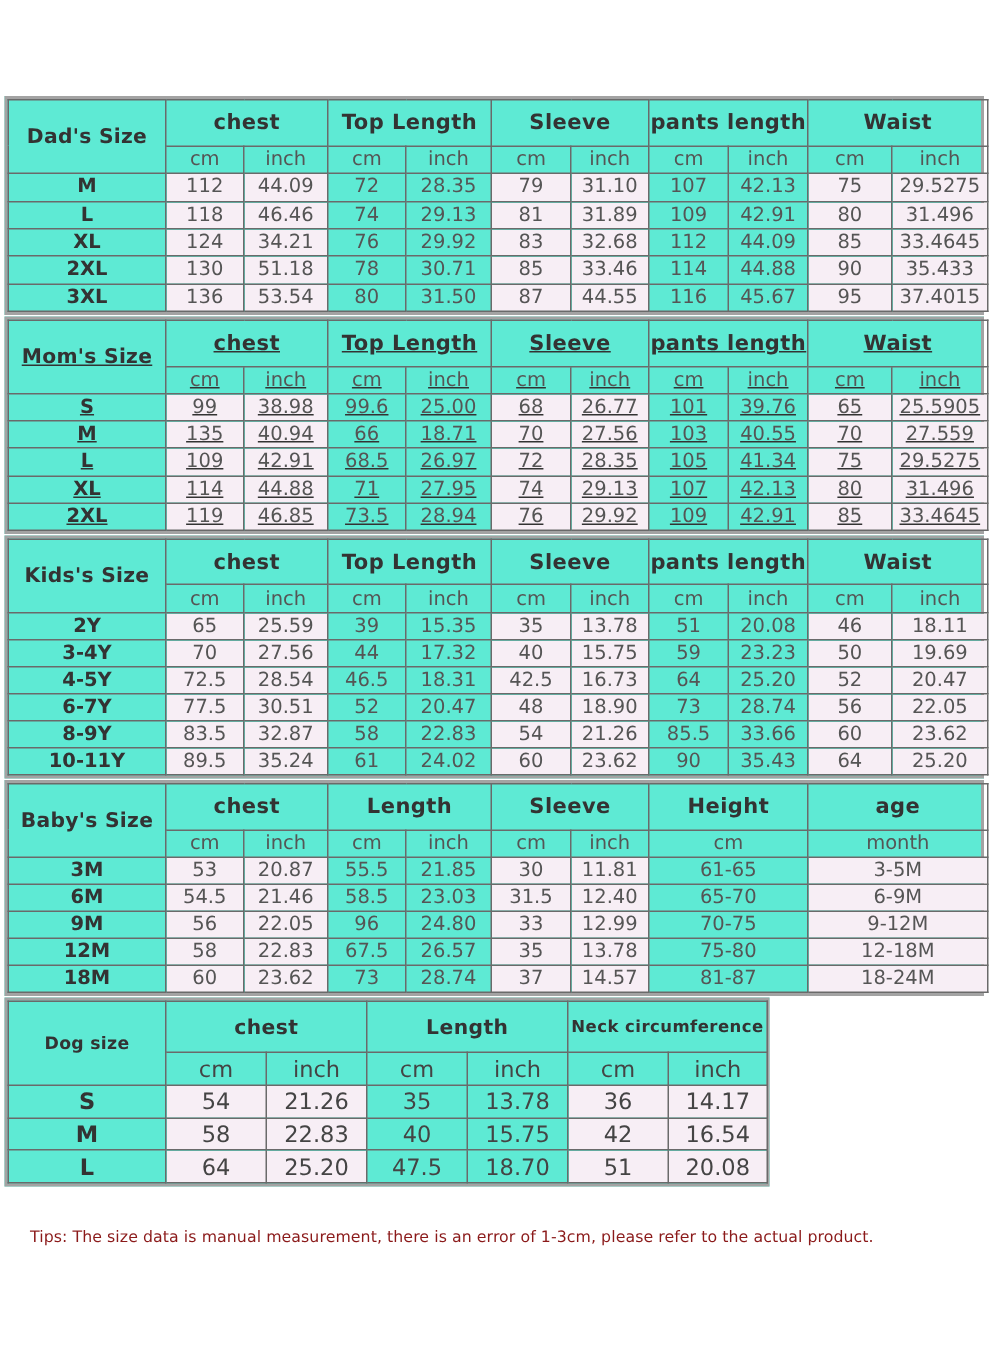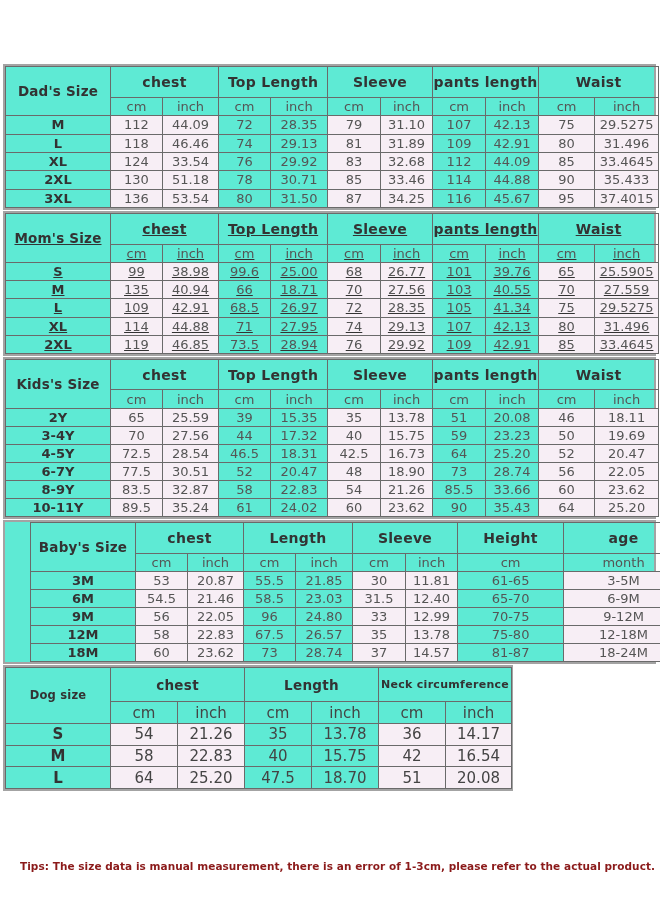--- a/index.html
+++ b/index.html
@@ -14,21 +14,21 @@
   .unit { font-size:13px; color:#555; font-weight:normal; }
   .size { font-size:13px; font-weight:bold; color:#333; }
   .val { font-size:13px; color:#555; }
   .tint { background:#f7eef5; }
   .dog .size { font-size:15px; }
   .dog .val { font-size:15px; color:#444; }
   .dog .unit { font-size:15px; color:#444; }
   .dog .grp { font-size:13.5px; }
   .dog .lbl { font-size:11.5px; font-weight:bold; }
   .dog .grp.small { font-size:11px; }
-  .tips { position:absolute; left:20px; top:860px; font-size:10.5px; color:#8b1a1a; letter-spacing:0.05px; white-space:nowrap; font-weight:bold;}
+  .tips { position:absolute; left:20px; top:819px; font-size:10.5px; color:#8b1a1a; letter-spacing:0.05px; white-space:nowrap; font-weight:normal;}
 </style>
 </head>
 <body>
 
 <div class="block" style="top:64px; width:653px; height:146px;">
 <table>
   <colgroup>
     <col style="width:105px">
         <col style="width:52px">
         <col style="width:56px">
@@ -86,21 +86,21 @@
           <td class="val tint">81</td>
           <td class="val tint">31.89</td>
           <td class="val">109</td>
           <td class="val">42.91</td>
           <td class="val tint">80</td>
           <td class="val tint">31.496</td>
         </tr>
         <tr>
           <td class="size">XL</td>
           <td class="val tint">124</td>
-          <td class="val tint">33.54</td>
+          <td class="val tint">34.21</td>
           <td class="val">76</td>
           <td class="val">29.92</td>
           <td class="val tint">83</td>
           <td class="val tint">32.68</td>
           <td class="val">112</td>
           <td class="val">44.09</td>
           <td class="val tint">85</td>
           <td class="val tint">33.4645</td>
         </tr>
         <tr>
@@ -116,21 +116,21 @@
           <td class="val tint">90</td>
           <td class="val tint">35.433</td>
         </tr>
         <tr>
           <td class="size">3XL</td>
           <td class="val tint">136</td>
           <td class="val tint">53.54</td>
           <td class="val">80</td>
           <td class="val">31.50</td>
           <td class="val tint">87</td>
-          <td class="val tint">34.25</td>
+          <td class="val tint">44.55</td>
           <td class="val">116</td>
           <td class="val">45.67</td>
           <td class="val tint">95</td>
           <td class="val tint">37.4015</td>
         </tr>
       </tbody>
 </table>
 </div>
 
 <div class="block" style="top:211px; width:653px; height:145px;text-decoration:underline;">
@@ -353,21 +353,21 @@
           <td class="val tint">23.62</td>
           <td class="val">90</td>
           <td class="val">35.43</td>
           <td class="val tint">64</td>
           <td class="val tint">25.20</td>
         </tr>
       </tbody>
 </table>
 </div>
 
-<div class="block" style="top:520px; width:653px; height:144px;padding-left:25px;">
+<div class="block" style="top:520px; width:653px; height:144px;">
 <table>
   <colgroup>
     <col style="width:105px">
         <col style="width:52px">
         <col style="width:56px">
         <col style="width:52px">
         <col style="width:57px">
         <col style="width:53px">
         <col style="width:52px">
         <col style="width:106px">

